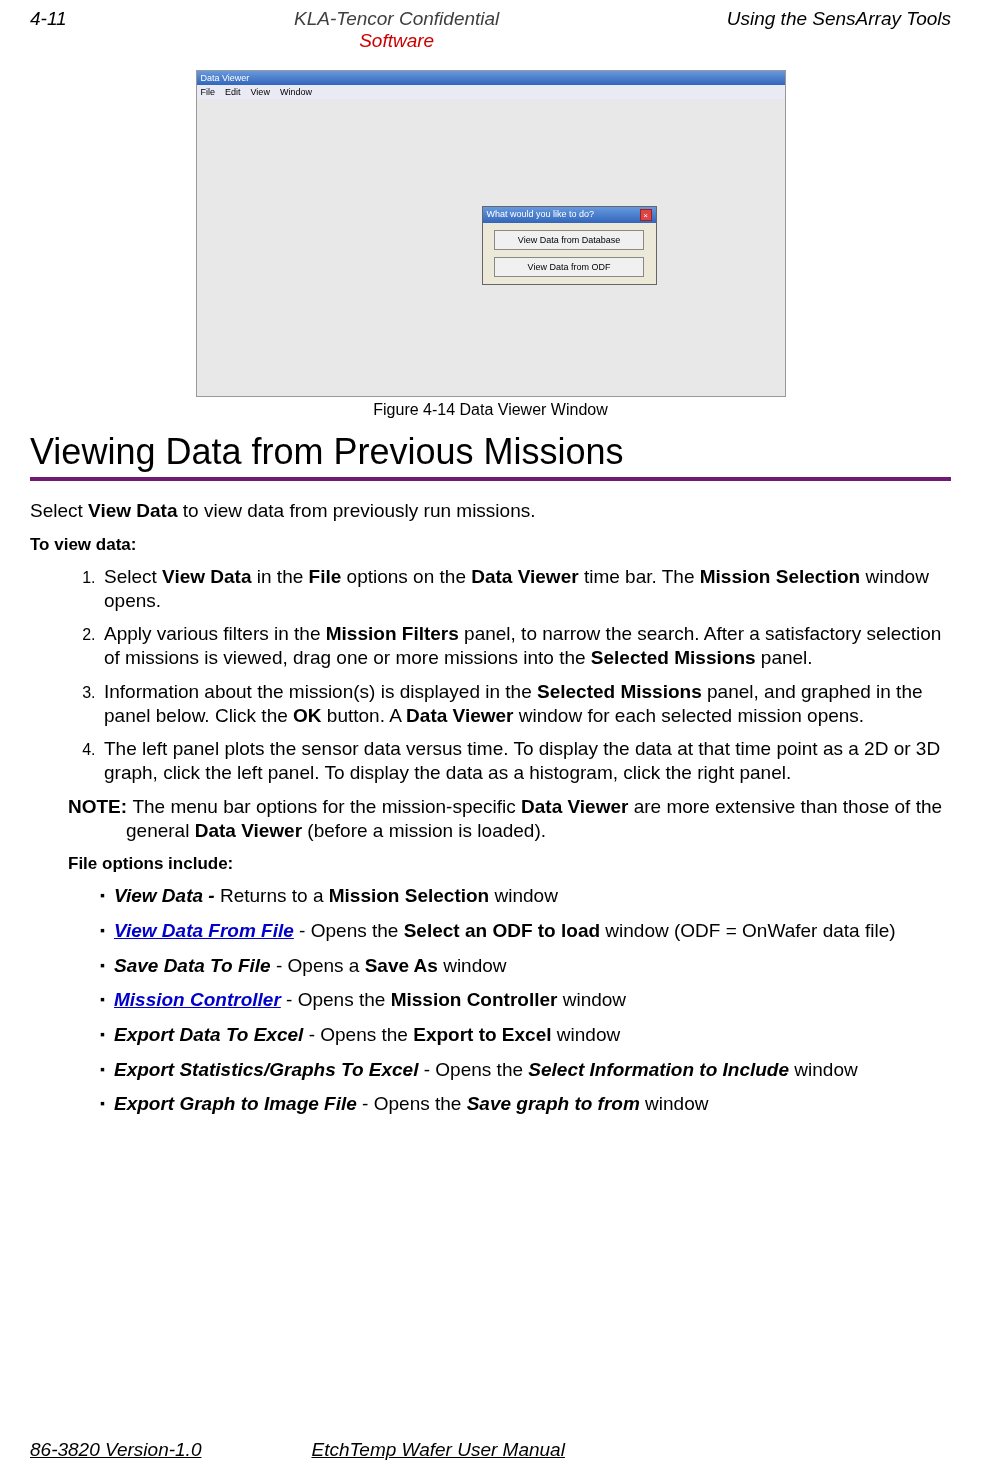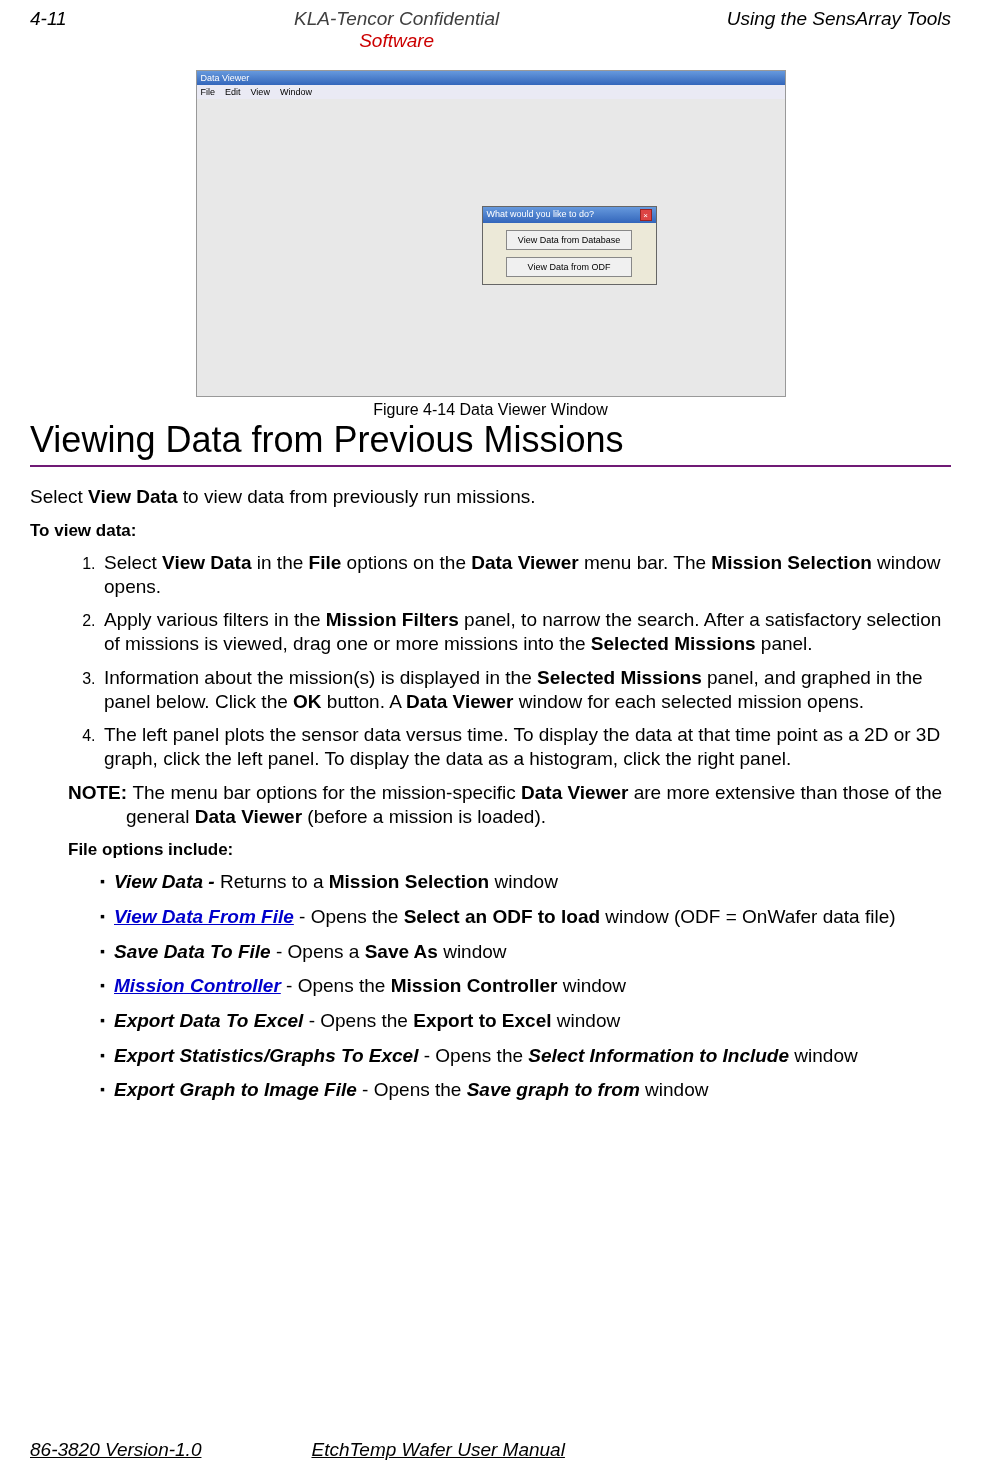--- a/index.html
+++ b/index.html
@@ -78,40 +78,41 @@
       color: white;
       width: 12px;
       height: 12px;
       text-align: center;
       font-size: 8px;
       line-height: 12px;
       border: 1px solid #922;
     }
     .ss-dialog-btn {
       display: block;
-      width: 126px;
+      width: 150px;
       margin: 7px auto;
       background: #f0f0f0;
       border: 1px solid #888;
       font-size: 9px;
       padding: 4px 0;
       text-align: center;
     }
     .figure-caption {
       font-weight: normal;
       font-size: 16px;
       margin-top: 4px;
     }
 
     .section-heading {
       font-size: 36px;
       font-weight: normal;
       font-family: Arial, sans-serif;
+      margin-top: 12px;
       padding-bottom: 4px;
-      border-bottom: 2px solid #701a75;
+      border-bottom: 4px solid #701a75;
     }
     .body-para {
       font-size: 19px;
       margin-top: 18px;
       line-height: 1.25;
     }
     .sub-heading {
       font-size: 17px;
       font-weight: bold;
       margin-top: 12px;
@@ -208,21 +209,21 @@
 <h1 class="section-heading">Viewing Data from Previous Missions</h1>
 
 <p class="body-para">
   <span>Select </span><span class="bold">View Data</span><span> to view data from previously run missions.</span>
 </p>
 
 <p class="sub-heading">To view data:</p>
 
 <ol class="num-list">
   <li>
-    <span>Select </span><span class="bold">View Data</span><span> in the </span><span class="bold">File</span><span> options on the </span><span class="bold">Data Viewer</span><span> menu bar. The </span><span class="bold">Mission Selection</span><span> window opens.</span>
+    <span>Select </span><span class="bold">View Data</span><span> in the </span><span class="bold">File</span><span> options on the </span><span class="bold">Data Viewer</span><span> time bar. The </span><span class="bold">Mission Selection</span><span> window opens.</span>
   </li>
   <li>
     <span>Apply various filters in the </span><span class="bold">Mission Filters</span><span> panel, to narrow the search. After a satisfactory selection of missions is viewed, drag one or more missions into the </span><span class="bold">Selected Missions</span><span> panel.</span>
   </li>
   <li>
     <span>Information about the mission(s) is displayed in the </span><span class="bold">Selected Missions</span><span> panel, and graphed in the panel below. Click the </span><span class="bold">OK</span><span> button. A </span><span class="bold">Data Viewer</span><span> window for each selected mission opens.</span>
   </li>
   <li>
     <span>The left panel plots the sensor data versus time. To display the data at that time point as a 2D or 3D graph, click the left panel. To display the data as a histogram, click the right panel.</span>
   </li>

